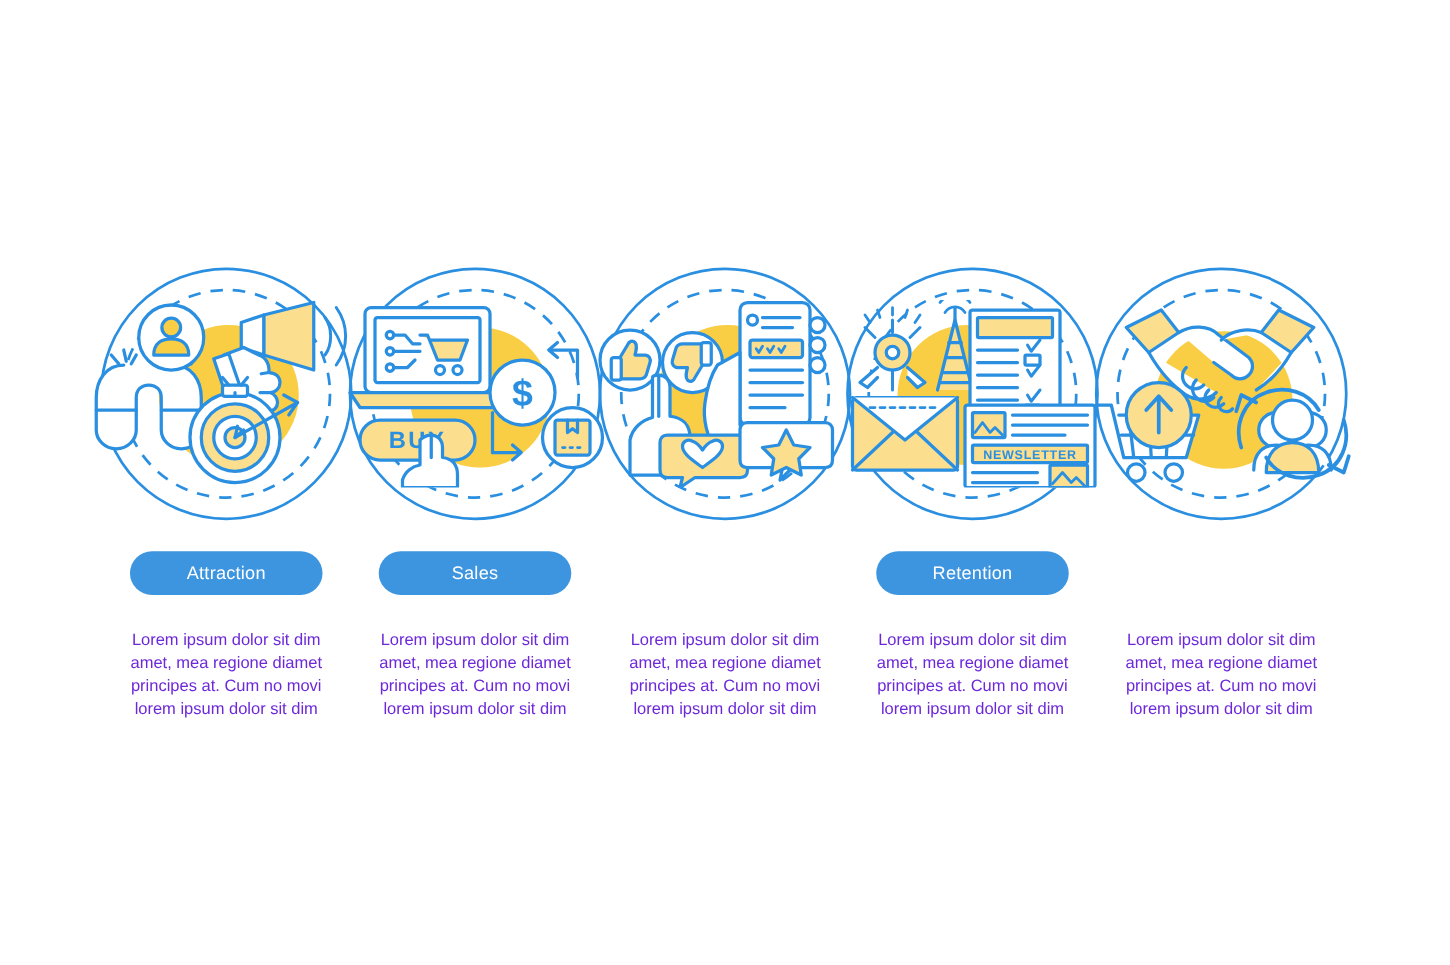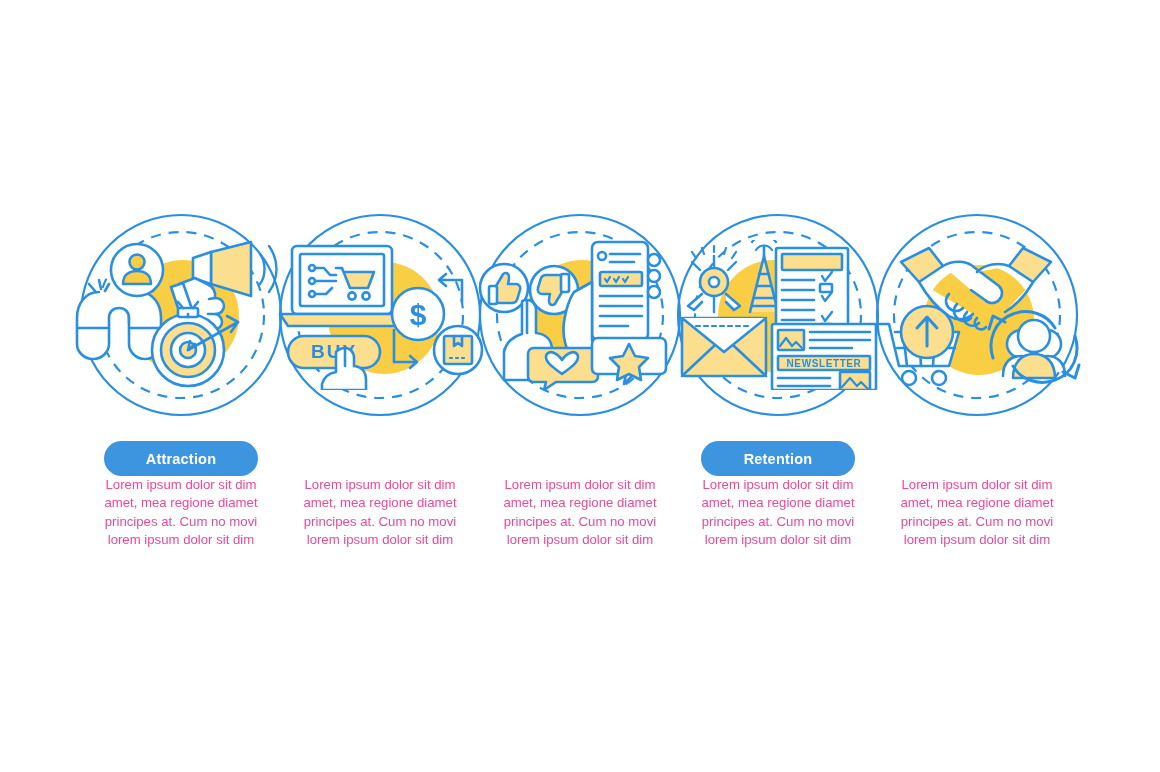--- a/index.html
+++ b/index.html
@@ -42,36 +42,36 @@
   .pill {
     position: absolute;
     left: 23px;
     top: 441px;
     width: 154px;
     height: 35px;
     border-radius: 18px;
     background: #3d95e0;
     color: #ffffff;
     font-size: 14.5px;
-    font-weight: bold;
+    font-weight: normal;
     display: flex;
     align-items: center;
     justify-content: center;
     letter-spacing: 0.2px;
     box-sizing: border-box;
   }
   .desc {
     position: absolute;
     left: 0px;
-    top: 476px;
+    top: 503px;
     width: 200px;
     text-align: center;
     font-size: 13.2px;
     line-height: 18.4px;
-    color: #ec4899;
+    color: #6d28d9;
   }
   .icon-art {
     position: absolute;
     left: 32px;
     top: 28px;
     width: 212px;
     height: 150px;
   }
 </style>
 </head>
@@ -193,20 +193,21 @@
             <path d="M120 122 L142 122"></path>
             <path d="M136 116 L143 122 L136 128"></path>
             <path d="M120 90 L120 122"></path>
             <path d="M188 62 L188 40 L166 40"></path>
             <path d="M172 34 L165 40 L172 46"></path>
           </g>
         </g>
       </svg>
     </div>
 
+    <div class="pill">Sales</div>
     <div class="desc">
       <div>Lorem ipsum dolor sit dim</div>
       <div>amet, mea regione diamet</div>
       <div>principes at. Cum no movi</div>
       <div>lorem ipsum dolor sit dim</div>
     </div>
   </div>
 
   <div class="stage" style="left:480px;">
     <div class="circle-zone">

